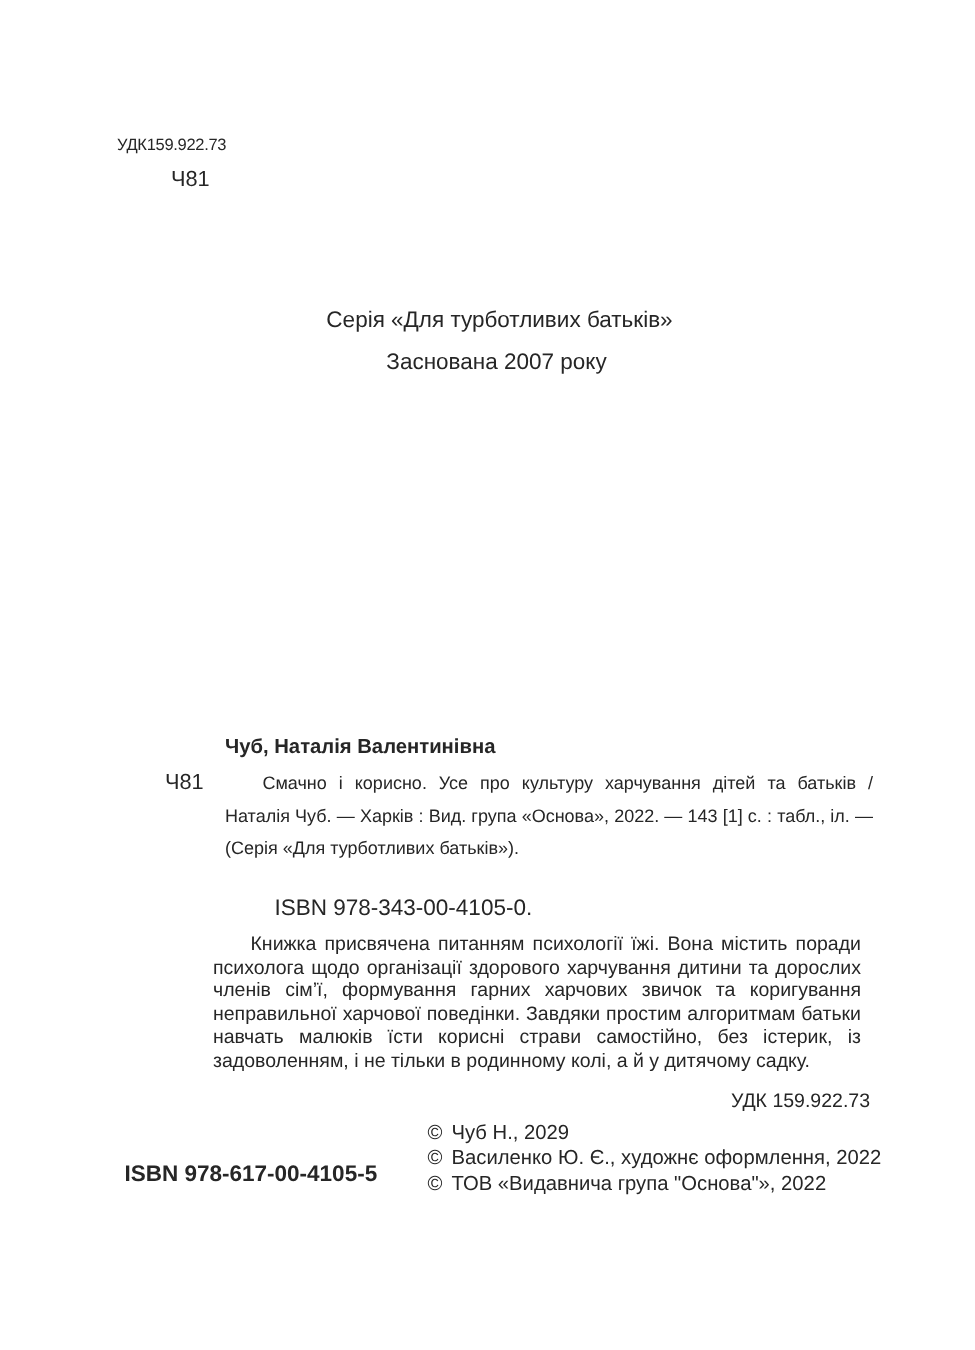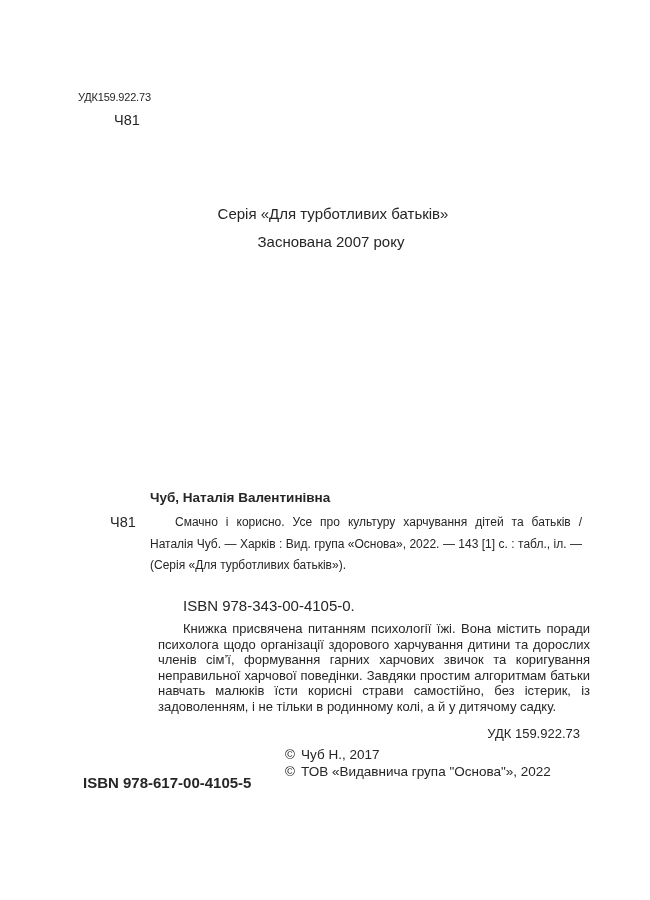--- a/index.html
+++ b/index.html
@@ -19,21 +19,21 @@
     .series2 { top: 233px; left: 6px; }
     .author { left: 150px; top: 490px; font-size: 13.5px; font-weight: bold; text-align: center; }
     .code-mid { left: 110px; top: 514px; font-size: 14.5px; }
     .biblio {
       left: 150px; top: 512px; width: 432px;
       font-size: 12px; line-height: 21.5px;
       text-align: justify; text-indent: 25px;
     }
     .isbn-line { left: 183px; top: 597px; font-size: 15px; }
     .annotation {
-      left: 158px; top: 621px; width: 432px;
+      left: 142px; top: 621px; width: 432px;
       font-size: 13px; line-height: 15.5px;
       text-align: justify; text-indent: 25px;
     }
     .udk-bottom { right: 70px; top: 726px; font-size: 13px; font-weight: normal; }
     .copyrights { left: 285px; top: 746px; font-size: 13.5px; line-height: 17px; }
     .copyrights .c-sym { display: inline-block; width: 16px; }
     .isbn-bottom { left: 83px; top: 774px; font-size: 15px; font-weight: bold; }
   </style>
 </head>
 <body>
@@ -45,16 +45,17 @@
 <div class="abs series series2">Заснована 2007 року</div>
 
 <div class="abs author">Чуб, Наталія Валентинівна</div>
 <div class="abs code-mid">Ч81</div>
 <div class="abs biblio">Смачно і корисно. Усе про культуру харчування дітей та батьків / Наталія Чуб. — Харків : Вид. група «Основа», 2022. — 143 [1] с. : табл., іл. — (Серія «Для турботливих батьків»).</div>
 <div class="abs isbn-line">ISBN 978-343-00-4105-0.</div>
 <div class="abs annotation">Книжка присвячена питанням психології їжі. Вона містить поради психолога щодо організації здорового харчування дитини та дорослих членів сім’ї, формування гарних харчових звичок та коригування неправильної харчової поведінки. Завдяки простим алгоритмам батьки навчать малюків їсти корисні страви самостійно, без істерик, із задоволенням, і не тільки в родинному колі, а й у дитячому садку.</div>
 <div class="abs udk-bottom">УДК 159.922.73</div>
 
 <div class="abs copyrights">
-  <div><span class="c-sym">©</span><span>Чуб Н., 2017</span></div>
+  <div><span class="c-sym">©</span><span>Чуб Н., 2029</span></div>
+  <div><span class="c-sym">©</span><span>Василенко Ю. Є., художнє оформлення, 2022</span></div>
   <div><span class="c-sym">©</span><span>ТОВ «Видавнича група "Основа"», 2022</span></div>
 </div>
 <div class="abs isbn-bottom">ISBN 978-617-00-4105-5</div>
 
 </body></html>

